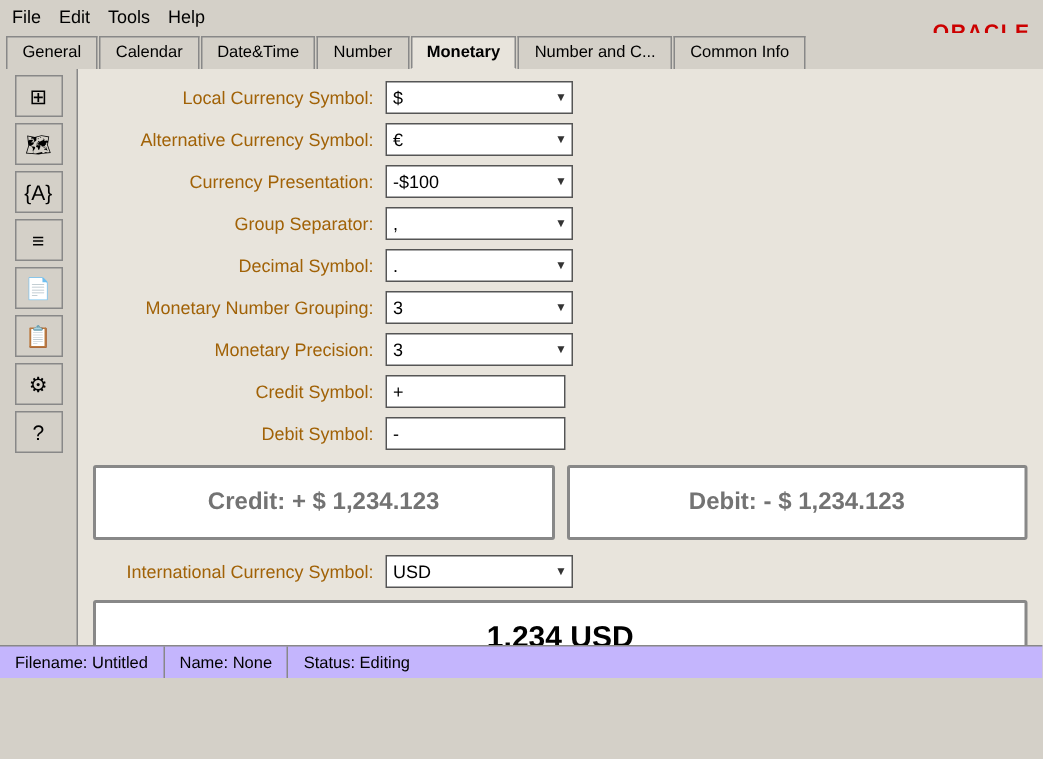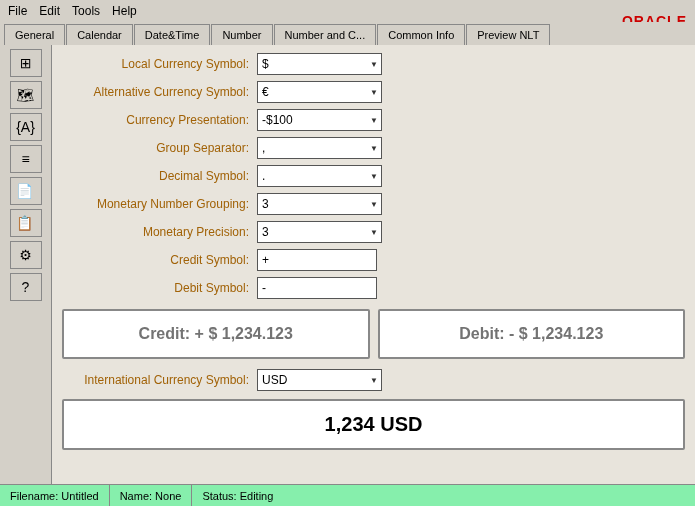--- a/index.html
+++ b/index.html
@@ -165,39 +165,39 @@
       border: 2px solid #888;
       border-radius: 2px;
       text-align: center;
       font-size: 20px;
       font-weight: bold;
     }
 
     
     .statusbar {
       display: flex;
-      background: #86efac;
+      background: #c4b5fd;
       border-top: 1px solid #888;
       height: 22px;
       align-items: center;
     }
     .statusbar-item {
       padding: 2px 10px;
       font-size: 11px;
       border-right: 1px solid #888;
       height: 100%;
       display: flex;
       align-items: center;
     }
     .statusbar-item:last-child { border-right: none; flex: 1; }
 
     .wrapper {
       display: flex;
       flex-direction: column;
-      height: 506px;
+      height: 452px;
     }
     .content-area {
       display: flex;
       flex: 1;
       overflow: hidden;
     }
     .tab-content {
       flex: 1;
       background: #e8e4dc;
       padding: 8px 10px;
@@ -217,23 +217,23 @@
       <span class="menubar-item">Help</span>
     </div>
     <div class="oracle-logo">ORACLE</div>
   </div>
 
   <div class="tabbar">
     <div class="tab">General</div>
     <div class="tab">Calendar</div>
     <div class="tab">Date&amp;Time</div>
     <div class="tab">Number</div>
+    <div class="tab active">Monetary</div>
     <div class="tab">Number and C...</div>
     <div class="tab">Common Info</div>
-    <div class="tab">Preview NLT</div>
   </div>
 
   <div class="content-area">
 
     <div class="sidebar">
       <div class="sidebar-icon">
         <span>⊞</span>
       </div>
       <div class="sidebar-icon">
         <span>🗺</span>

